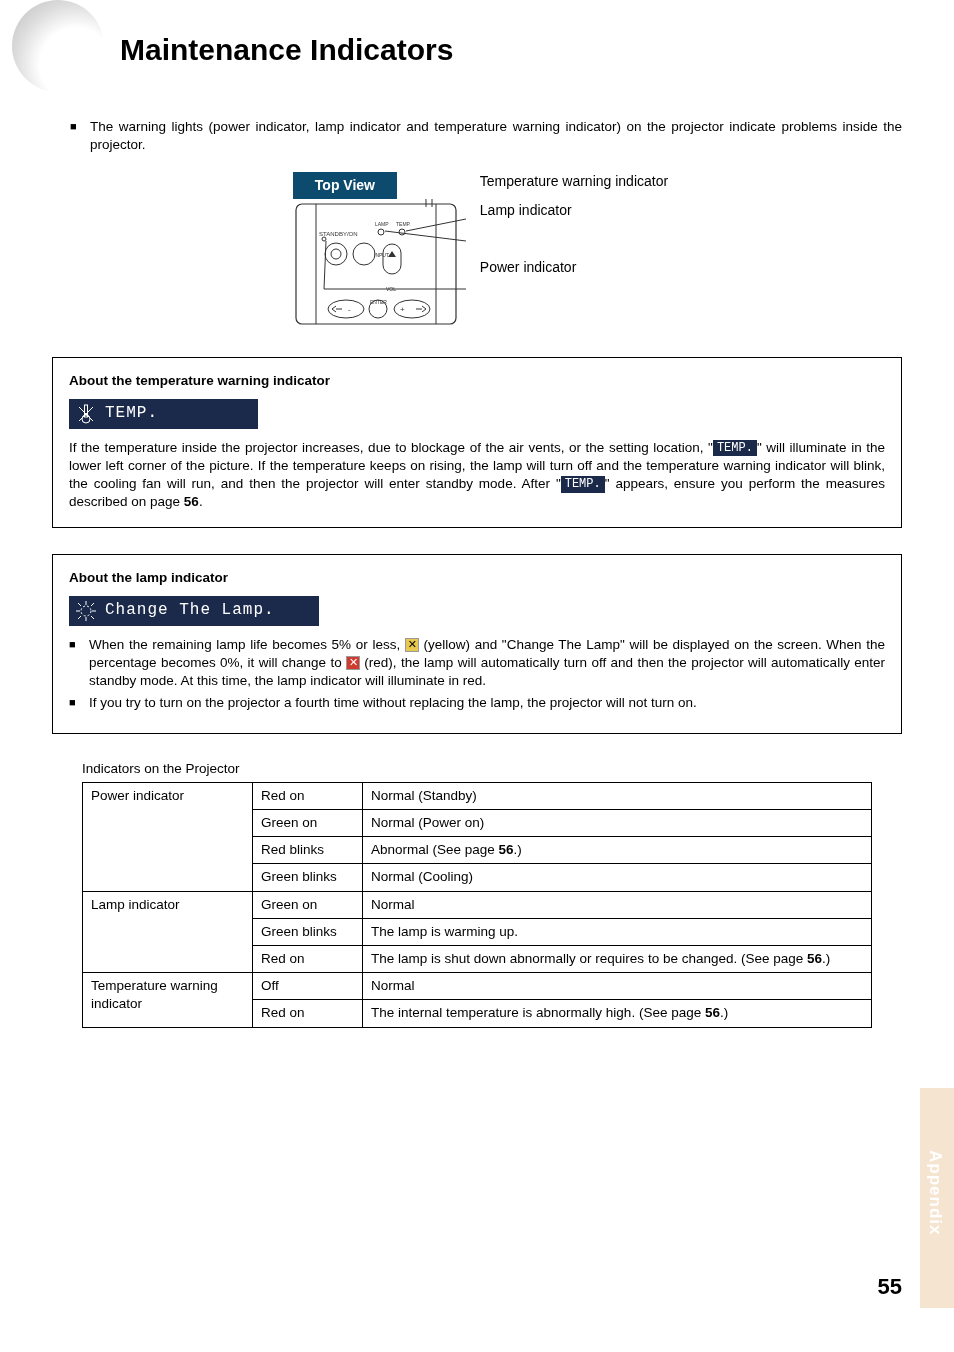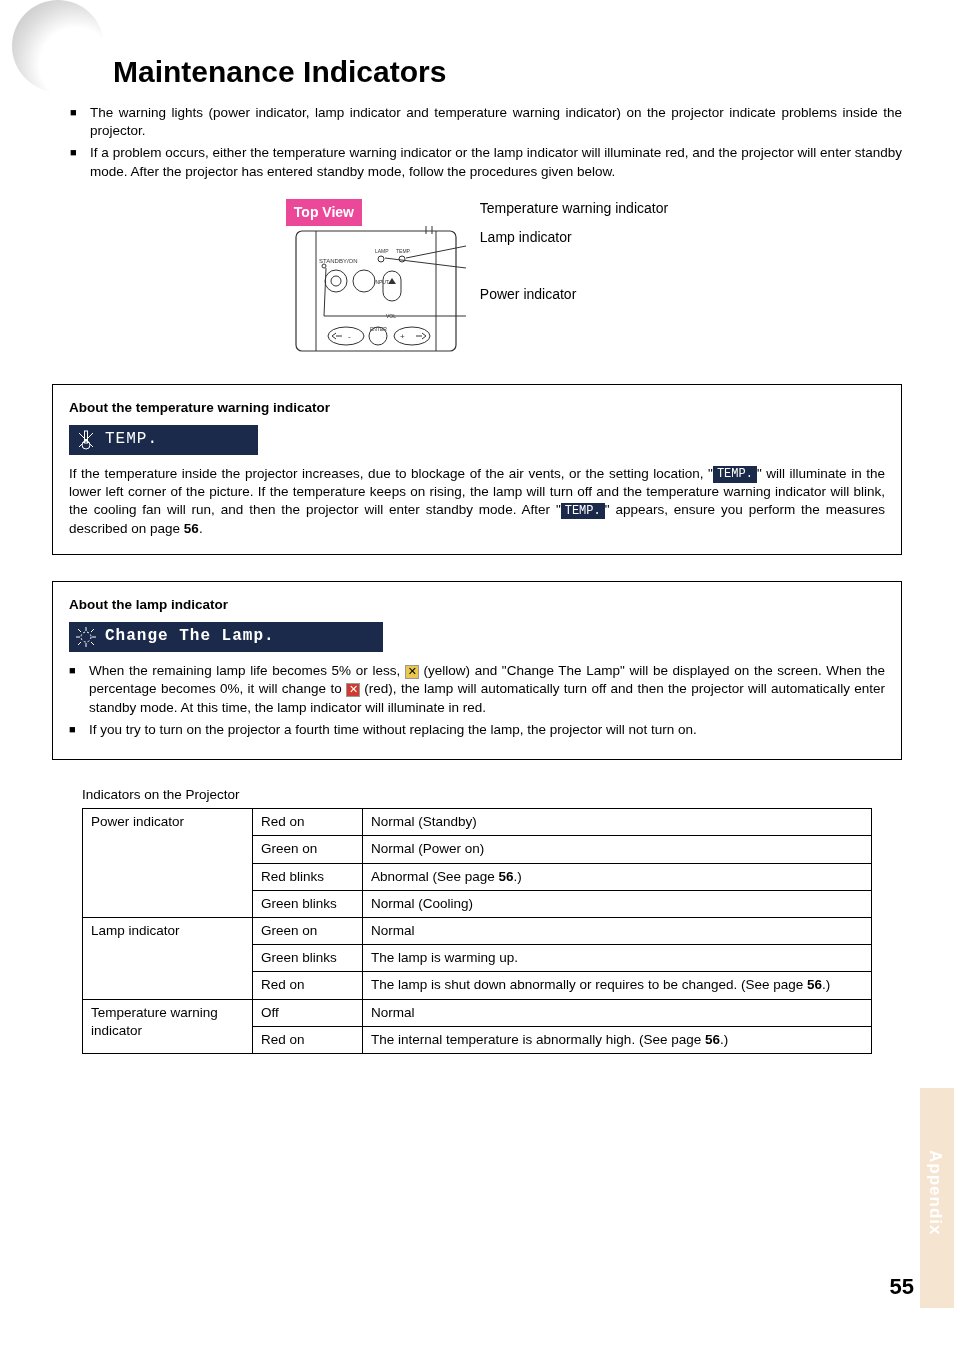--- a/index.html
+++ b/index.html
@@ -1,37 +1,37 @@
 <!DOCTYPE html>
 <html><head>
 <meta charset="utf-8">
 <style>
   * { box-sizing: border-box; margin: 0; padding: 0; }
   body { font-family: Arial, Helvetica, sans-serif; font-size: 13.5px; color: #000; background:#fff; width:954px; height:1352px; position:relative; line-height:1.35; }
   .page { padding: 30px 52px 0 52px; }
   .side-tab { position:absolute; right:0; top:1088px; width:34px; height:220px; background:#f5e4d0; }
   .tab-label { position:absolute; right:8px; top:1150px; color:#fff; font-weight:bold; font-size:17px; writing-mode:vertical-rl; text-orientation:mixed; letter-spacing:1px; }
-  .page-number { position:absolute; right:40px; bottom:50px; font-weight:bold; font-size:22px; }
-  .title-row { display:flex; align-items:flex-end; gap:9px; margin-bottom:11px; }
+  .page-number { position:absolute; right:52px; bottom:50px; font-weight:bold; font-size:22px; }
+  .title-row { display:flex; gap:16px; margin-bottom:11px; }
   .title-circle { width:92px; height:92px; border-radius:50%; background:radial-gradient(circle at 70% 70%, #fff 40%, #ddd 66%, #bbb 100%); margin-top:-30px; margin-left:-40px; }
   h1 { font-size:30px; font-weight:bold; color:#000; }
-  .intro { margin:12px 0 18px 18px; }
+  .intro { margin:26px 0 18px 18px; }
   .intro li { list-style:none; position:relative; padding-left:20px; margin-bottom:4px; text-align:justify; }
   .intro li::before { content:"■"; position:absolute; left:0; top:1px; font-size:11px; }
   .top-view { display:flex; justify-content:center; margin:10px 0 28px; }
   .tv-wrap { display:flex; align-items:flex-start; }
-  .tv-badge { background:#ec4899; color:#fff; font-weight:bold; font-size:14px; padding:4px 8px; display:inline-block; margin-right:12px; }
+  .tv-badge { background:#0c4a6e; color:#fff; font-weight:bold; font-size:14px; padding:4px 22px; display:inline-block; margin-right:12px;margin-left:7px; }
   .tv-diagram { width:180px; height:130px; position:relative; }
   .tv-diagram svg { width:100%; height:100%; }
   .tv-labels { margin-left:14px; font-size:14px; }
   .tv-labels div { margin-bottom:10px; }
   .box { border:1.5px solid #000; border-radius:0; padding:14px 16px 16px; margin-bottom:26px; }
   .box-head { font-weight:bold; margin-bottom:8px; }
   .dark-tag { background:#1b2a4a; color:#fff; display:inline-flex; align-items:center; padding:4px 10px 4px 6px; font-family:"Courier New", monospace; font-size:16px; letter-spacing:1px; margin-bottom:10px; }
-  .dark-tag.wide { padding-right:108px;font-weight:bold; }
+  .dark-tag.wide { padding-right:44px; }
   .dark-tag svg { margin-right:8px; }
   .tiny-tag { background:#1b2a4a; color:#fff; font-family:"Courier New", monospace; font-size:12px; padding:0 4px; display:inline-block; vertical-align:middle; }
   .box p { text-align:justify; }
   .link56 { color:#000000; font-weight:bold; }
   .lamp-list li { list-style:none; position:relative; padding-left:20px; margin-bottom:4px; text-align:justify; }
   .lamp-list li::before { content:"■"; position:absolute; left:0; top:1px; font-size:11px; }
   .bold-note { font-weight:normal; }
   .icon-sq { display:inline-block; width:14px; height:14px; vertical-align:middle; position:relative; }
   .icon-sq::after { content:"✕"; position:absolute; left:2px; top:-2px; font-size:11px; }
   .icon-yellow { background:#e8c84e; border:1px solid #999; }
@@ -51,21 +51,20 @@
 
 <div class="page">
 
   <div class="title-row">
     <div class="title-circle"></div>
     <h1>Maintenance Indicators</h1>
   </div>
 
   <ul class="intro">
     <li>The warning lights (power indicator, lamp indicator and temperature warning indicator) on the projector indicate problems inside the projector.</li>
-    <li>If a problem occurs, either the temperature warning indicator or the lamp indicator will illuminate red, and the projector will enter standby mode. After the projector has entered standby mode, follow the procedures given below.</li>
   </ul>
 
   <div class="top-view">
     <div class="tv-wrap">
       <div>
         <span class="tv-badge">Top View</span>
         <div class="tv-diagram">
           <svg viewBox="0 0 180 130">
             <rect x="10" y="5" width="160" height="120" fill="none" stroke="#333" stroke-width="1.2" rx="6"></rect>
             <line x1="30" y1="5" x2="30" y2="125" stroke="#333"></line>

